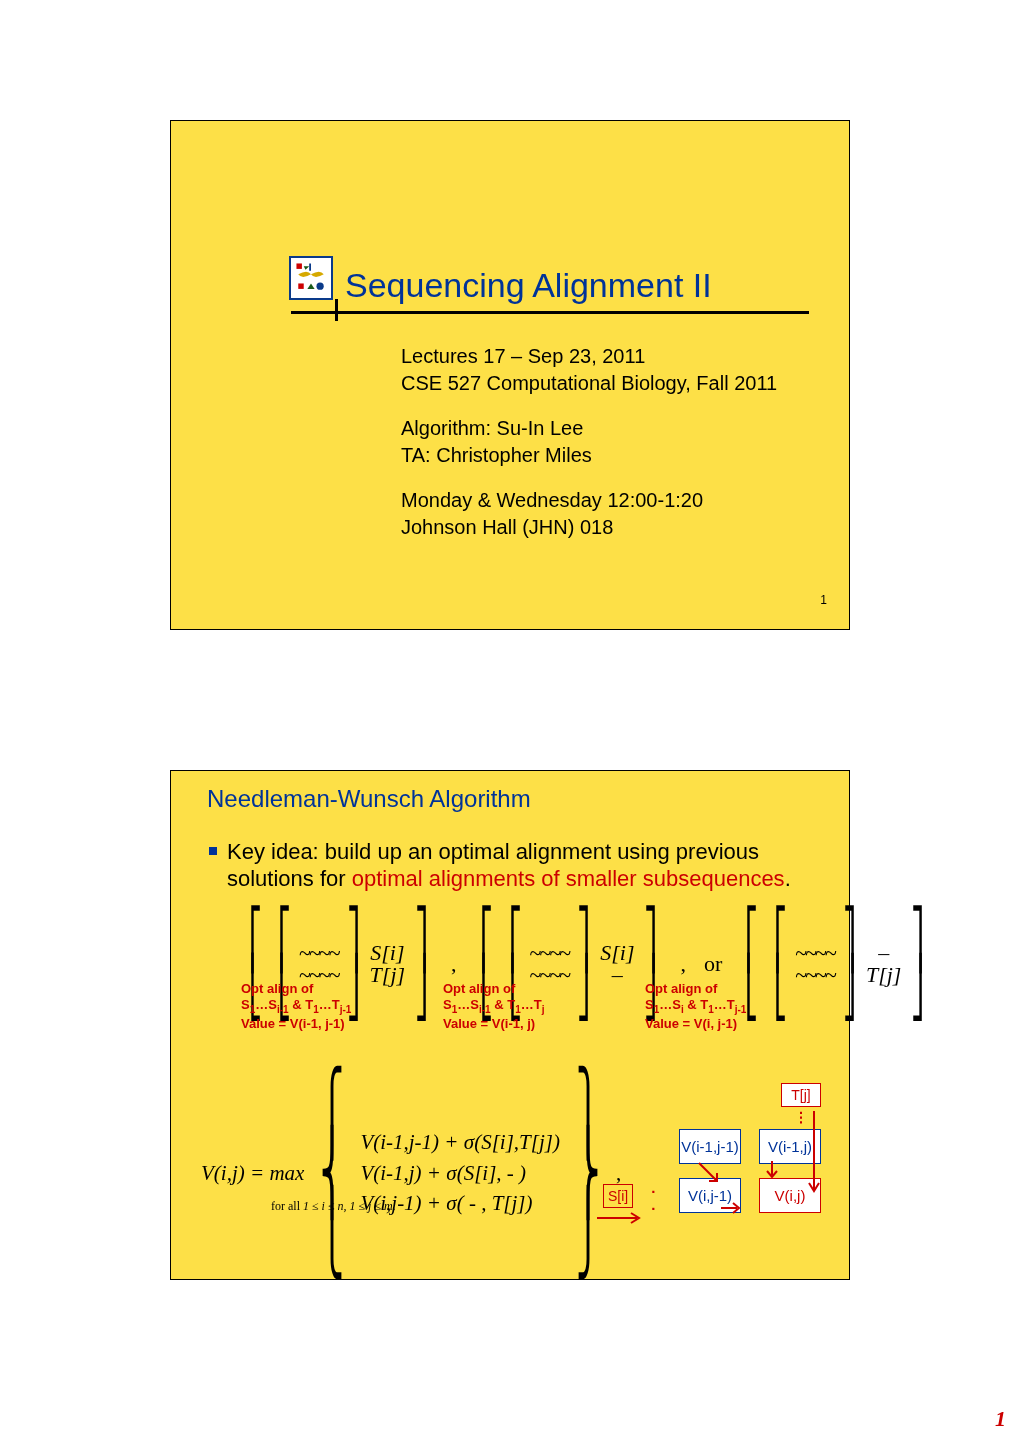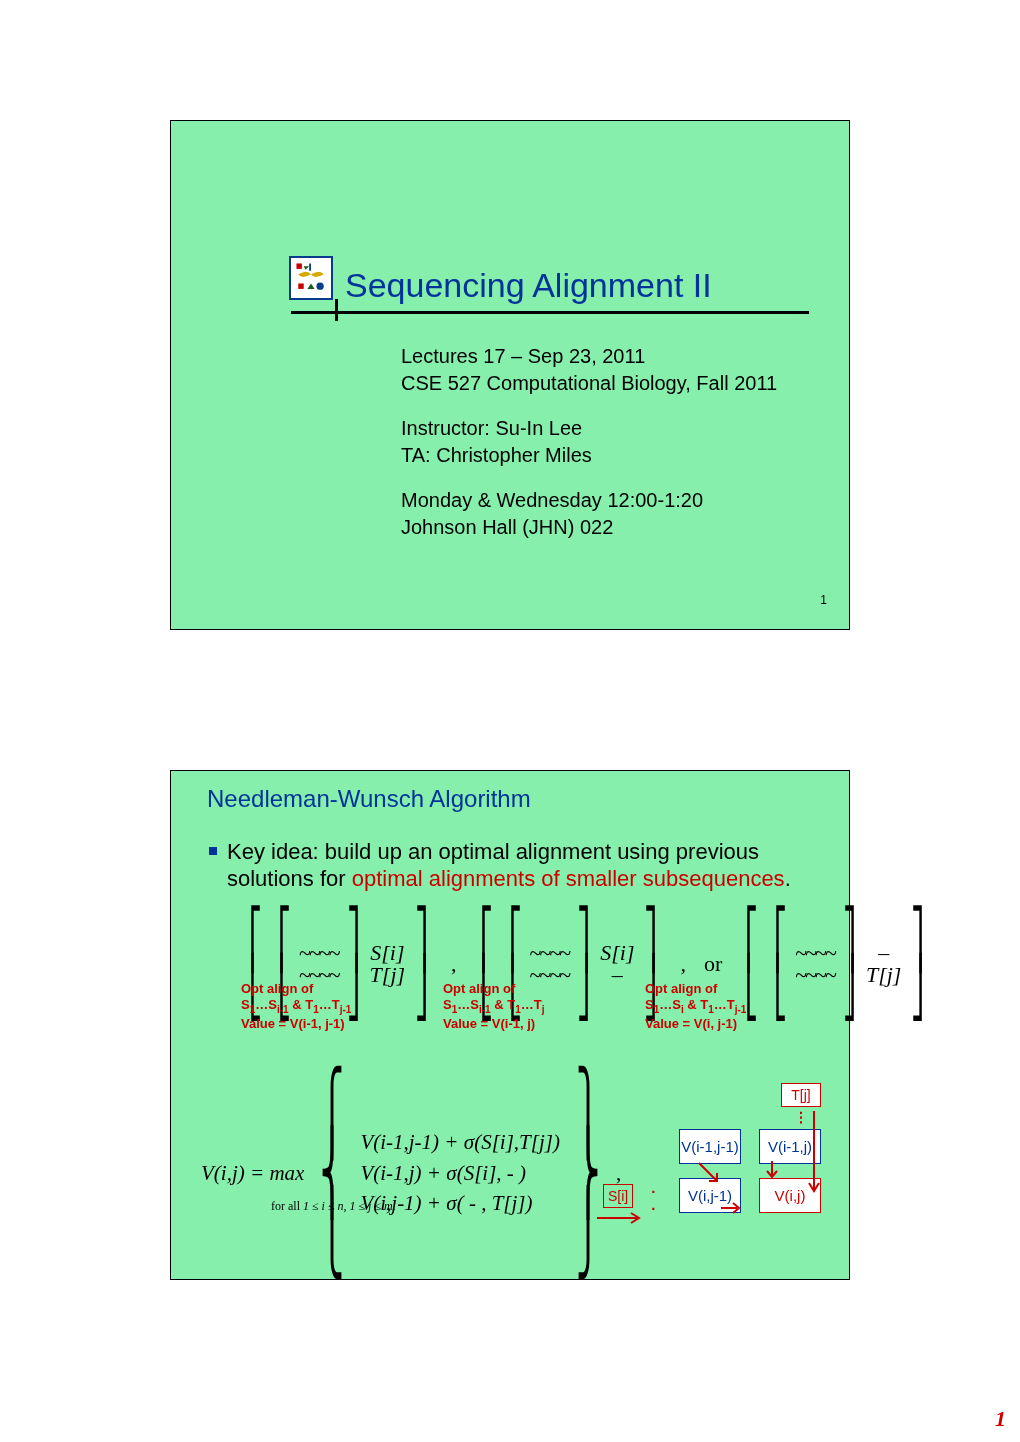--- a/index.html
+++ b/index.html
@@ -14,21 +14,21 @@
     width: 1020px;
     height: 1442px;
     position: relative;
     background: #fff;
   }
   .slide {
     position: absolute;
     left: 170px;
     width: 680px;
     height: 510px;
-    background: #86efac;
+    background: #fde047;
     border: 1.5px solid #000;
   }
   .slide1 { top: 120px; }
   .slide2 { top: 770px; }
   .s1-title-wrap {
     position: absolute;
     left: 120px;
     top: 145px;
     right: 40px;
     border-bottom: 3px solid #000;
@@ -263,26 +263,26 @@
       <div class="s1-title">Sequencing Alignment II</div>
     </div>
     <div class="s1-vline"></div>
 
     <div class="s1-info">
       <div class="block">
         <div>Lectures 17 – Sep 23, 2011</div>
         <div>CSE 527 Computational Biology, Fall 2011</div>
       </div>
       <div class="block">
-        <div>Instructor: Su-In Lee</div>
+        <div>Algorithm: Su-In Lee</div>
         <div>TA: Christopher Miles</div>
       </div>
       <div class="block">
         <div>Monday &amp; Wednesday  12:00-1:20</div>
-        <div>Johnson Hall (JHN) 022</div>
+        <div>Johnson Hall (JHN) 018</div>
       </div>
     </div>
 
     <div class="s1-pagenum">1</div>
   </div>
 
   <div class="slide slide2">
 
     <div class="s2-title">Needleman-Wunsch Algorithm</div>
 

